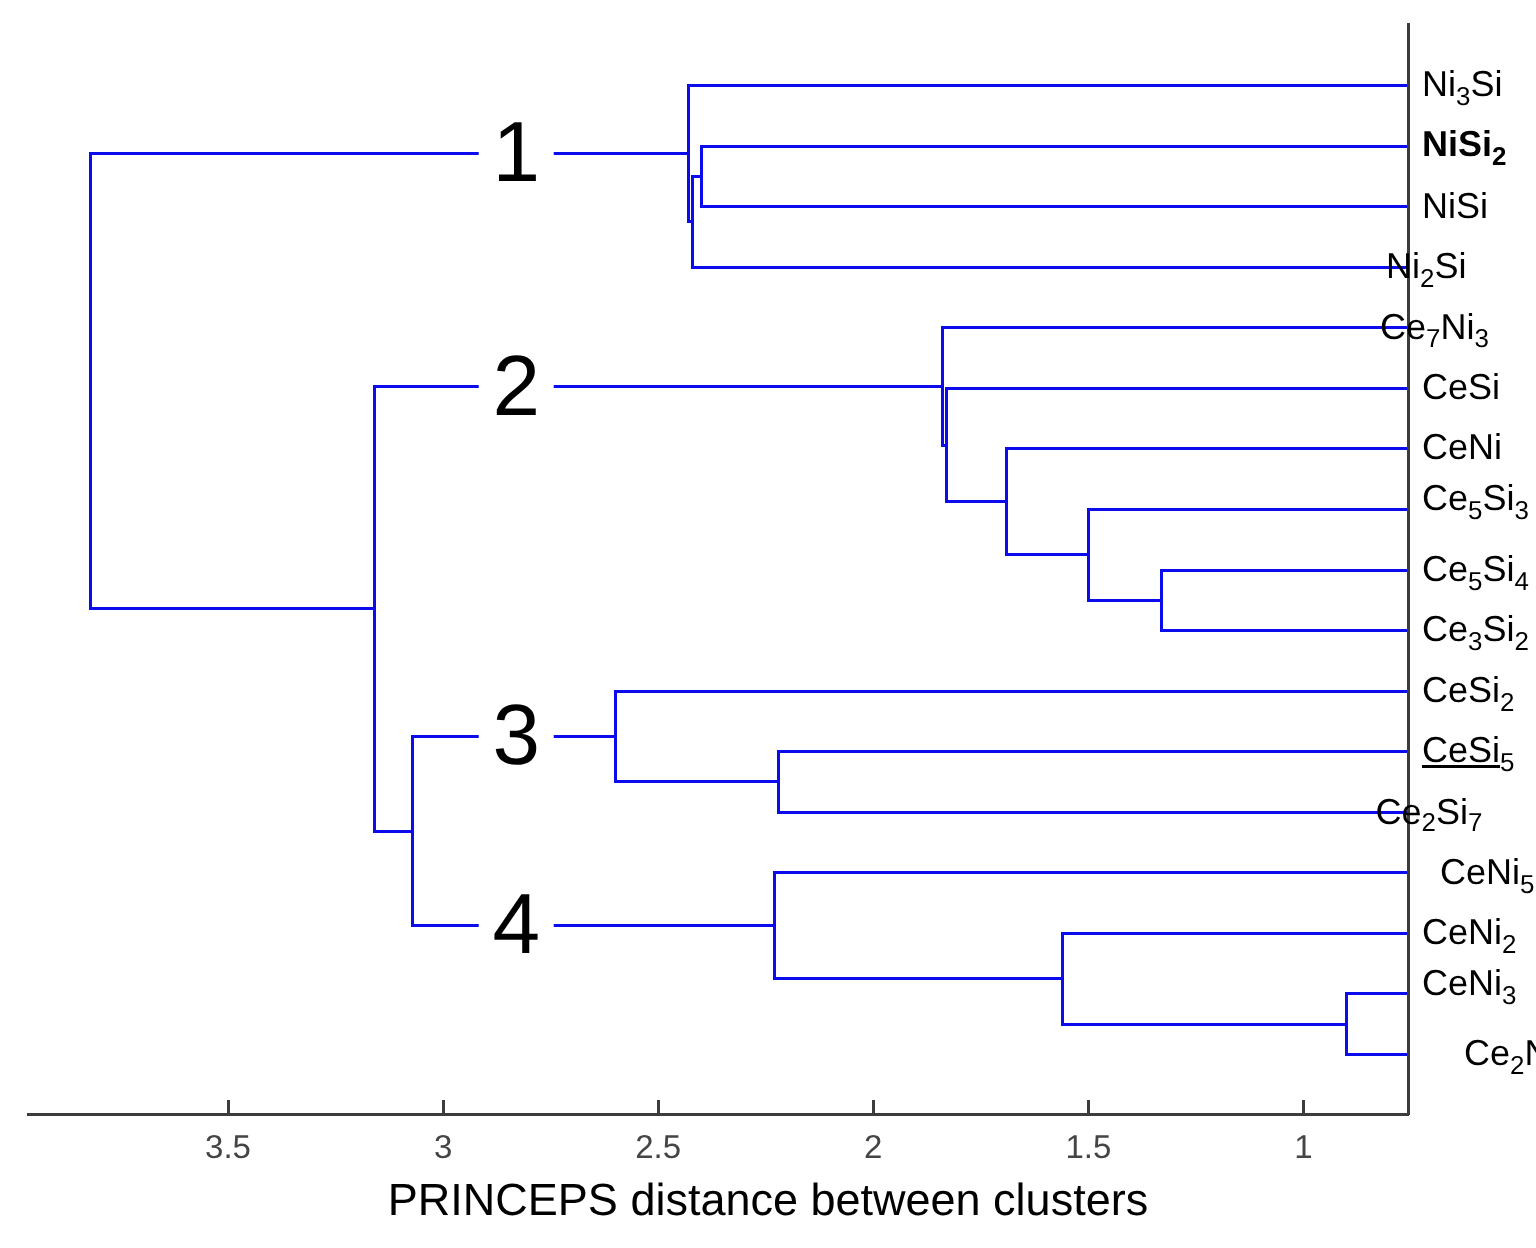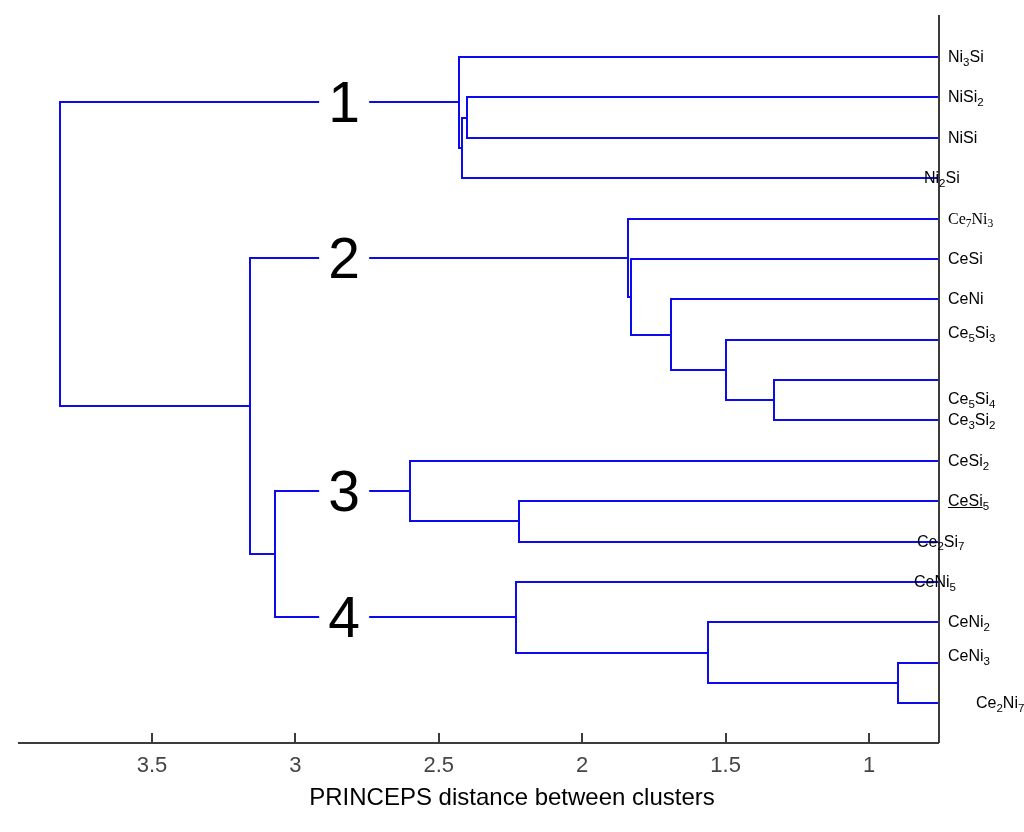--- a/index.html
+++ b/index.html
@@ -19,21 +19,21 @@
     inset: 0;
   }
   #plot-svg {
     position: absolute;
     left: 0;
     top: 0;
   }
   .leaf-label {
     position: absolute;
     transform: translateY(-50%);
-    font-size: 16px;
+    font-size: 24px;
     line-height: 1;
     color: #000000;
     white-space: nowrap;
   }
   .leaf-label .sub {
     font-size: 0.72em;
     position: relative;
     top: 0.34em;
   }
   .cluster-num {
@@ -44,21 +44,21 @@
     color: #000000;
     background: #ffffff;
     padding: 0 9px;
   }
   .x-axis-label {
     position: absolute;
     left: 0;
     right: 0;
     top: 784px;
     text-align: center;
-    font-size: 24px;
+    font-size: 30px;
     line-height: 1.1;
     color: #000000;
   }
 </style>
 </head>
 <body>
 
 <div class="figure">
   <svg id="plot-svg" width="1024" height="832" viewBox="0 0 1024 832">
       <path d="M 939 97.375 L 467.48 97.375 L 467.48 137.75 L 939 137.75" fill="none" stroke="#0b0bee" stroke-width="2" stroke-linejoin="miter" shape-rendering="crispEdges"></path>
@@ -87,33 +87,33 @@
       <text x="438.8" y="772" text-anchor="middle" fill="#454545" font-size="22" font-family="&quot;Liberation Sans&quot;, sans-serif">2.5</text>
       <line x1="582.2" y1="743" x2="582.2" y2="733" stroke="#3c3c3c" stroke-width="2" shape-rendering="crispEdges"></line>
       <text x="582.2" y="772" text-anchor="middle" fill="#454545" font-size="22" font-family="&quot;Liberation Sans&quot;, sans-serif">2</text>
       <line x1="725.6" y1="743" x2="725.6" y2="733" stroke="#3c3c3c" stroke-width="2" shape-rendering="crispEdges"></line>
       <text x="725.6" y="772" text-anchor="middle" fill="#454545" font-size="22" font-family="&quot;Liberation Sans&quot;, sans-serif">1.5</text>
       <line x1="869" y1="743" x2="869" y2="733" stroke="#3c3c3c" stroke-width="2" shape-rendering="crispEdges"></line>
       <text x="869" y="772" text-anchor="middle" fill="#454545" font-size="22" font-family="&quot;Liberation Sans&quot;, sans-serif">1</text>
     </svg>
   <div id="labels-layer">
       <div class="leaf-label" style="left: 948px; top: 57px;"><span>Ni</span><span class="sub">3</span><span>Si</span></div>
-      <div class="leaf-label" style="left: 948px; top: 97.375px;"><span>NiSi</span><span class="sub">2</span></div>
+      <div class="leaf-label" style="left: 948px; top: 97.375px; font-weight: bold;"><span>NiSi</span><span class="sub">2</span></div>
       <div class="leaf-label" style="left: 948px; top: 137.75px;"><span>NiSi</span></div>
       <div class="leaf-label" style="left: 924px; top: 178.125px;"><span>Ni</span><span class="sub">2</span><span>Si</span></div>
-      <div class="leaf-label" style="left: 948px; top: 218.5px; font-family: Liberation Serif, serif;"><span>Ce</span><span class="sub">7</span><span>Ni</span><span class="sub">3</span></div>
+      <div class="leaf-label" style="left: 920px; top: 218.5px;"><span>Ce</span><span class="sub">7</span><span>Ni</span><span class="sub">3</span></div>
       <div class="leaf-label" style="left: 948px; top: 258.875px;"><span>CeSi</span></div>
       <div class="leaf-label" style="left: 948px; top: 299.25px;"><span>CeNi</span></div>
       <div class="leaf-label" style="left: 948px; top: 333px;"><span>Ce</span><span class="sub">5</span><span>Si</span><span class="sub">3</span></div>
-      <div class="leaf-label" style="left: 948px; top: 380px; margin-top: 19px;"><span>Ce</span><span class="sub">5</span><span>Si</span><span class="sub">4</span></div>
+      <div class="leaf-label" style="left: 948px; top: 380px;"><span>Ce</span><span class="sub">5</span><span>Si</span><span class="sub">4</span></div>
       <div class="leaf-label" style="left: 948px; top: 420.375px;"><span>Ce</span><span class="sub">3</span><span>Si</span><span class="sub">2</span></div>
       <div class="leaf-label" style="left: 948px; top: 461px;"><span>CeSi</span><span class="sub">2</span></div>
       <div class="leaf-label" style="left: 948px; top: 501.125px; text-decoration: underline;"><span>CeSi</span><span class="sub">5</span></div>
       <div class="leaf-label" style="left: 917px; top: 541.5px;"><span>Ce</span><span class="sub">2</span><span>Si</span><span class="sub">7</span></div>
-      <div class="leaf-label" style="left: 914px; top: 581.875px; text-align: center;"><span>CeNi</span><span class="sub">5</span></div>
+      <div class="leaf-label" style="left: 960px; top: 581.875px; text-align: center;"><span>CeNi</span><span class="sub">5</span></div>
       <div class="leaf-label" style="left: 948px; top: 622.25px; text-align: center;"><span>CeNi</span><span class="sub">2</span></div>
       <div class="leaf-label" style="left: 948px; top: 656px;"><span>CeNi</span><span class="sub">3</span></div>
       <div class="leaf-label" style="left: 948px; top: 703px; margin-left: 28px;"><span>Ce</span><span class="sub">2</span><span>Ni</span><span class="sub">7</span></div>
     </div>
   <div id="clusters-layer">
       <div class="cluster-num" style="left: 344.156px; top: 102.422px;">1</div>
       <div class="cluster-num" style="left: 344.156px; top: 257.613px;">2</div>
       <div class="cluster-num" style="left: 344.156px; top: 491.031px;">3</div>
       <div class="cluster-num" style="left: 344.156px; top: 617.203px;">4</div>
     </div>

